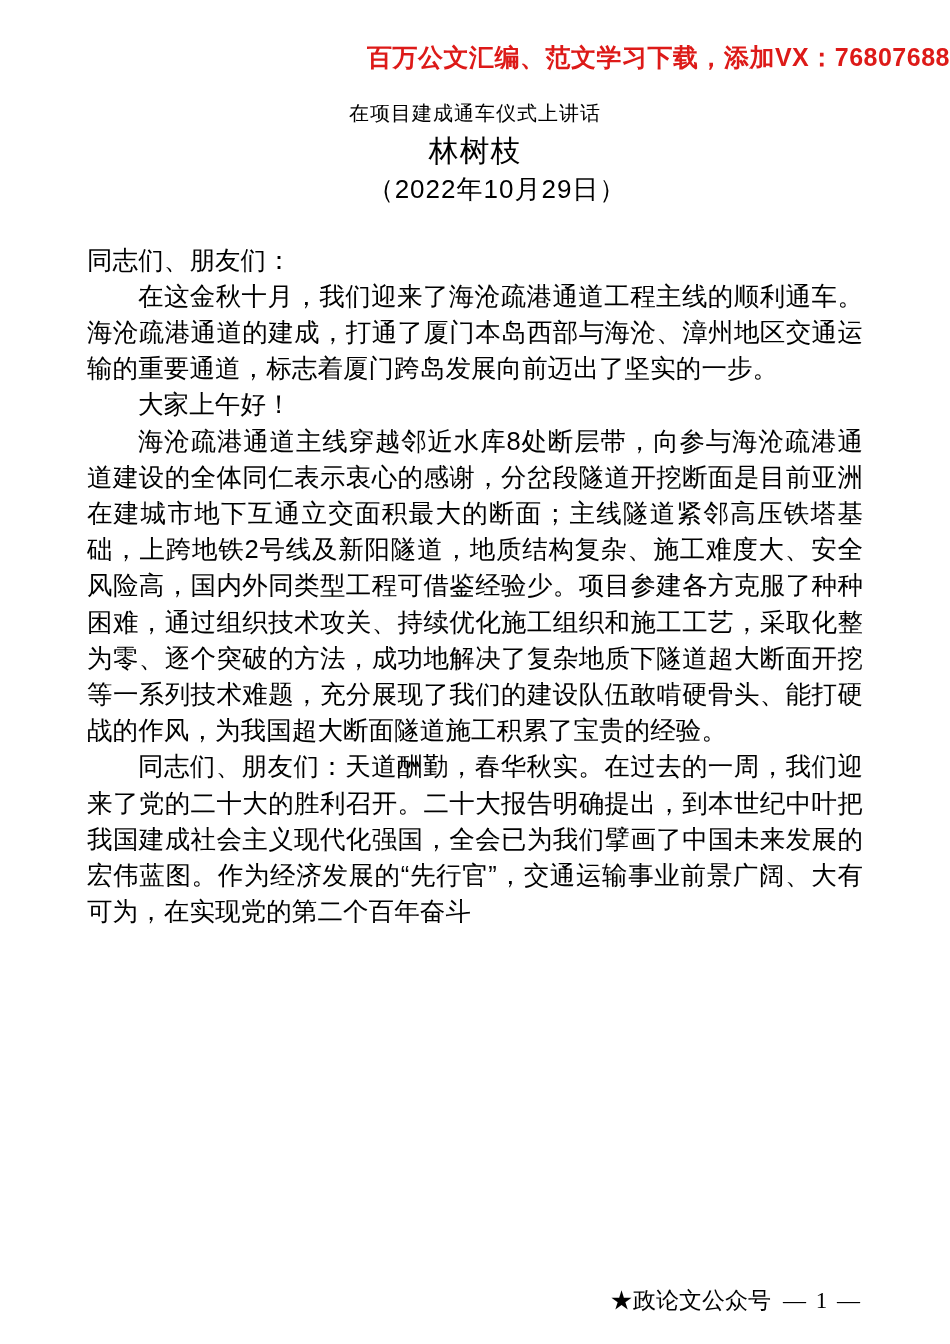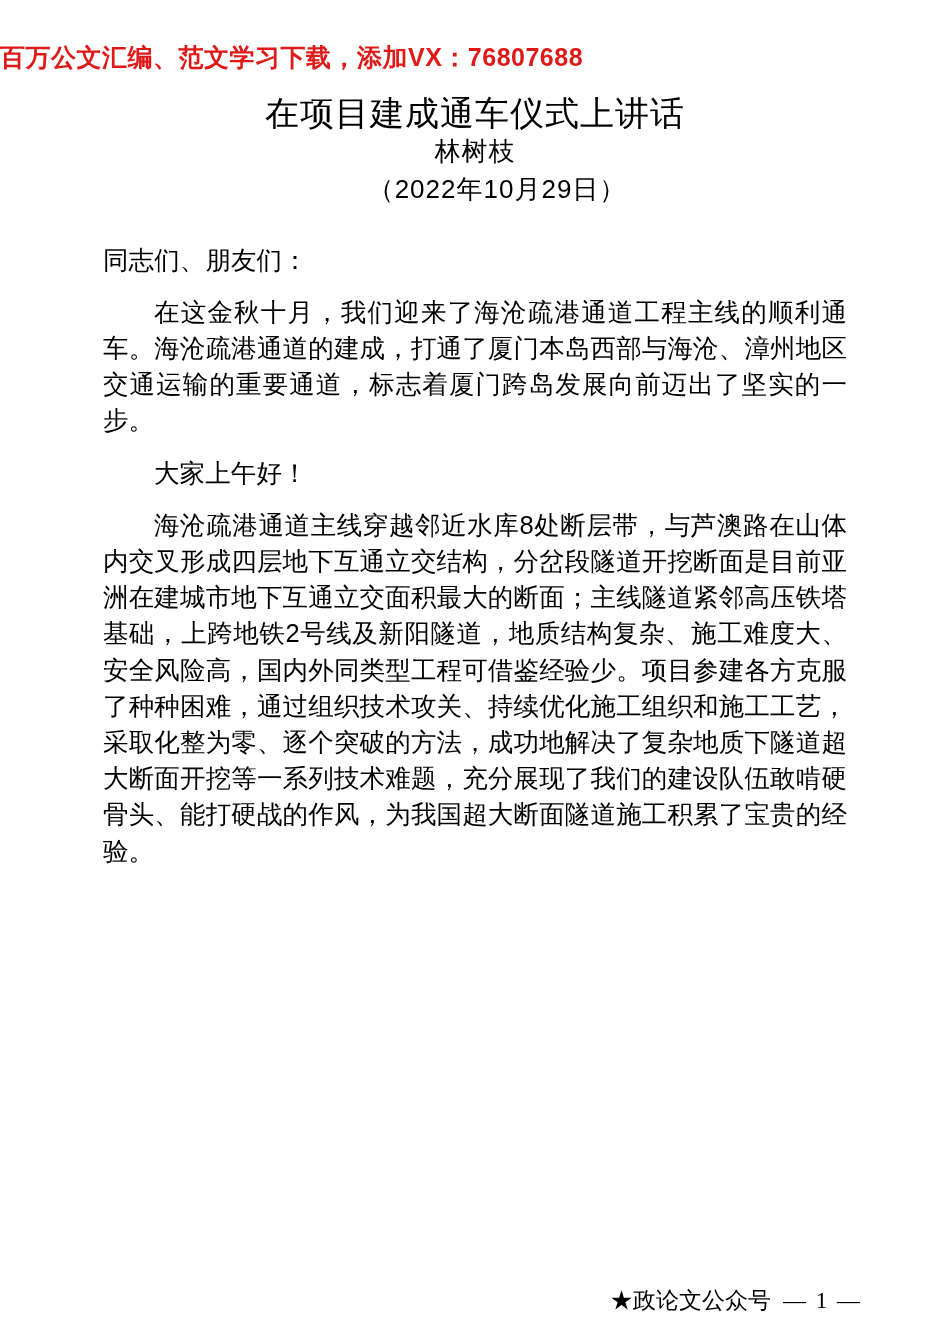--- a/index.html
+++ b/index.html
@@ -18,42 +18,42 @@
 
   .page {
     width: 950px;
     height: 1344px;
     position: relative;
     box-sizing: border-box;
   }
 
   
   .promo-header {
-    text-align: left;
+    text-align: right;
     color: #dd1a18;
     font-size: 25px;
     font-weight: bold;
     letter-spacing: 0.5px;
     padding-top: 44px;
     line-height: 1.1;
     white-space: nowrap;
   }
 
   
   .title-block {
     text-align: center;
     margin-top: 22px;
   }
   .doc-title {
-    font-size: 34px;
+    font-size: 20px;
     line-height: 38px;
     letter-spacing: 1px;
   }
   .doc-author {
-    font-size: 26px;
+    font-size: 30px;
     line-height: 38px;
     letter-spacing: 1px;
   }
   .doc-date {
     font-size: 26px;
     line-height: 38px;
     letter-spacing: 1px;
     padding-left: 44px;
   }
 
@@ -62,21 +62,21 @@
     margin: 0 auto;
     width: 776px;
     margin-top: 34px;
     font-size: 25.5px;
     line-height: 36.2px;
     text-align: justify;
     text-justify: inter-ideograph;
     letter-spacing: 0.1px;
   }
   .body-text p {
-    margin: 16px;
+    margin: 0;
     padding: 0;
     text-indent: 2em;
   }
   .body-text p.no-indent {
     text-indent: 0;
   }
 
   
   .page-footer {
     position: absolute;
@@ -108,20 +108,21 @@
   <div class="title-block">
     <div class="doc-title">在项目建成通车仪式上讲话</div>
     <div class="doc-author">林树枝</div>
     <div class="doc-date">（2022年10月29日）</div>
   </div>
 
   <div class="body-text">
     <p class="no-indent">同志们、朋友们：</p>
     <p>在这金秋十月，我们迎来了海沧疏港通道工程主线的顺利通车。海沧疏港通道的建成，打通了厦门本岛西部与海沧、漳州地区交通运输的重要通道，标志着厦门跨岛发展向前迈出了坚实的一步。</p>
     <p>大家上午好！</p>
-    <p>海沧疏港通道主线穿越邻近水库8处断层带，与芦澳路在山体内交叉形成四层地下互通立交结构，分岔段隧道开挖断面是目前亚洲在建城市地下互通立交面积最大的断面；主线隧道紧邻高压铁塔基础，上跨地铁2号线及新阳隧道，地质结构复杂、施工难度大、安全风险高，国内外同类型工程可借鉴经验少。项目参建各方克服了种种困难，通过组织技术攻关、持续优化施工组织和施工工艺，采取化整为零、逐个突破的方法，成功地解决了复杂地质下隧道超大断面开挖等一系列技术难题，充分展现了我们的建设队伍敢啃硬骨头、能打硬战的作风，为我国超大断面隧道施工积累了宝贵的经验。</p>
+    <p>海沧疏港通道主线穿越邻近水库8处断层带，向参与海沧疏港通道建设的全体同仁表示衷心的感谢，分岔段隧道开挖断面是目前亚洲在建城市地下互通立交面积最大的断面；主线隧道紧邻高压铁塔基础，上跨地铁2号线及新阳隧道，地质结构复杂、施工难度大、安全风险高，国内外同类型工程可借鉴经验少。项目参建各方克服了种种困难，通过组织技术攻关、持续优化施工组织和施工工艺，采取化整为零、逐个突破的方法，成功地解决了复杂地质下隧道超大断面开挖等一系列技术难题，充分展现了我们的建设队伍敢啃硬骨头、能打硬战的作风，为我国超大断面隧道施工积累了宝贵的经验。</p>
+    <p>同志们、朋友们：天道酬勤，春华秋实。在过去的一周，我们迎来了党的二十大的胜利召开。二十大报告明确提出，到本世纪中叶把我国建成社会主义现代化强国，全会已为我们擘画了中国未来发展的宏伟蓝图。作为经济发展的“先行官”，交通运输事业前景广阔、大有可为，在实现党的第二个百年奋斗</p>
   </div>
 
   <div class="page-footer">
     <span class="footer-mark">★政论文公众号</span><span class="footer-page">— 1 —</span>
   </div>
 
 </div>
 
 </body></html>

